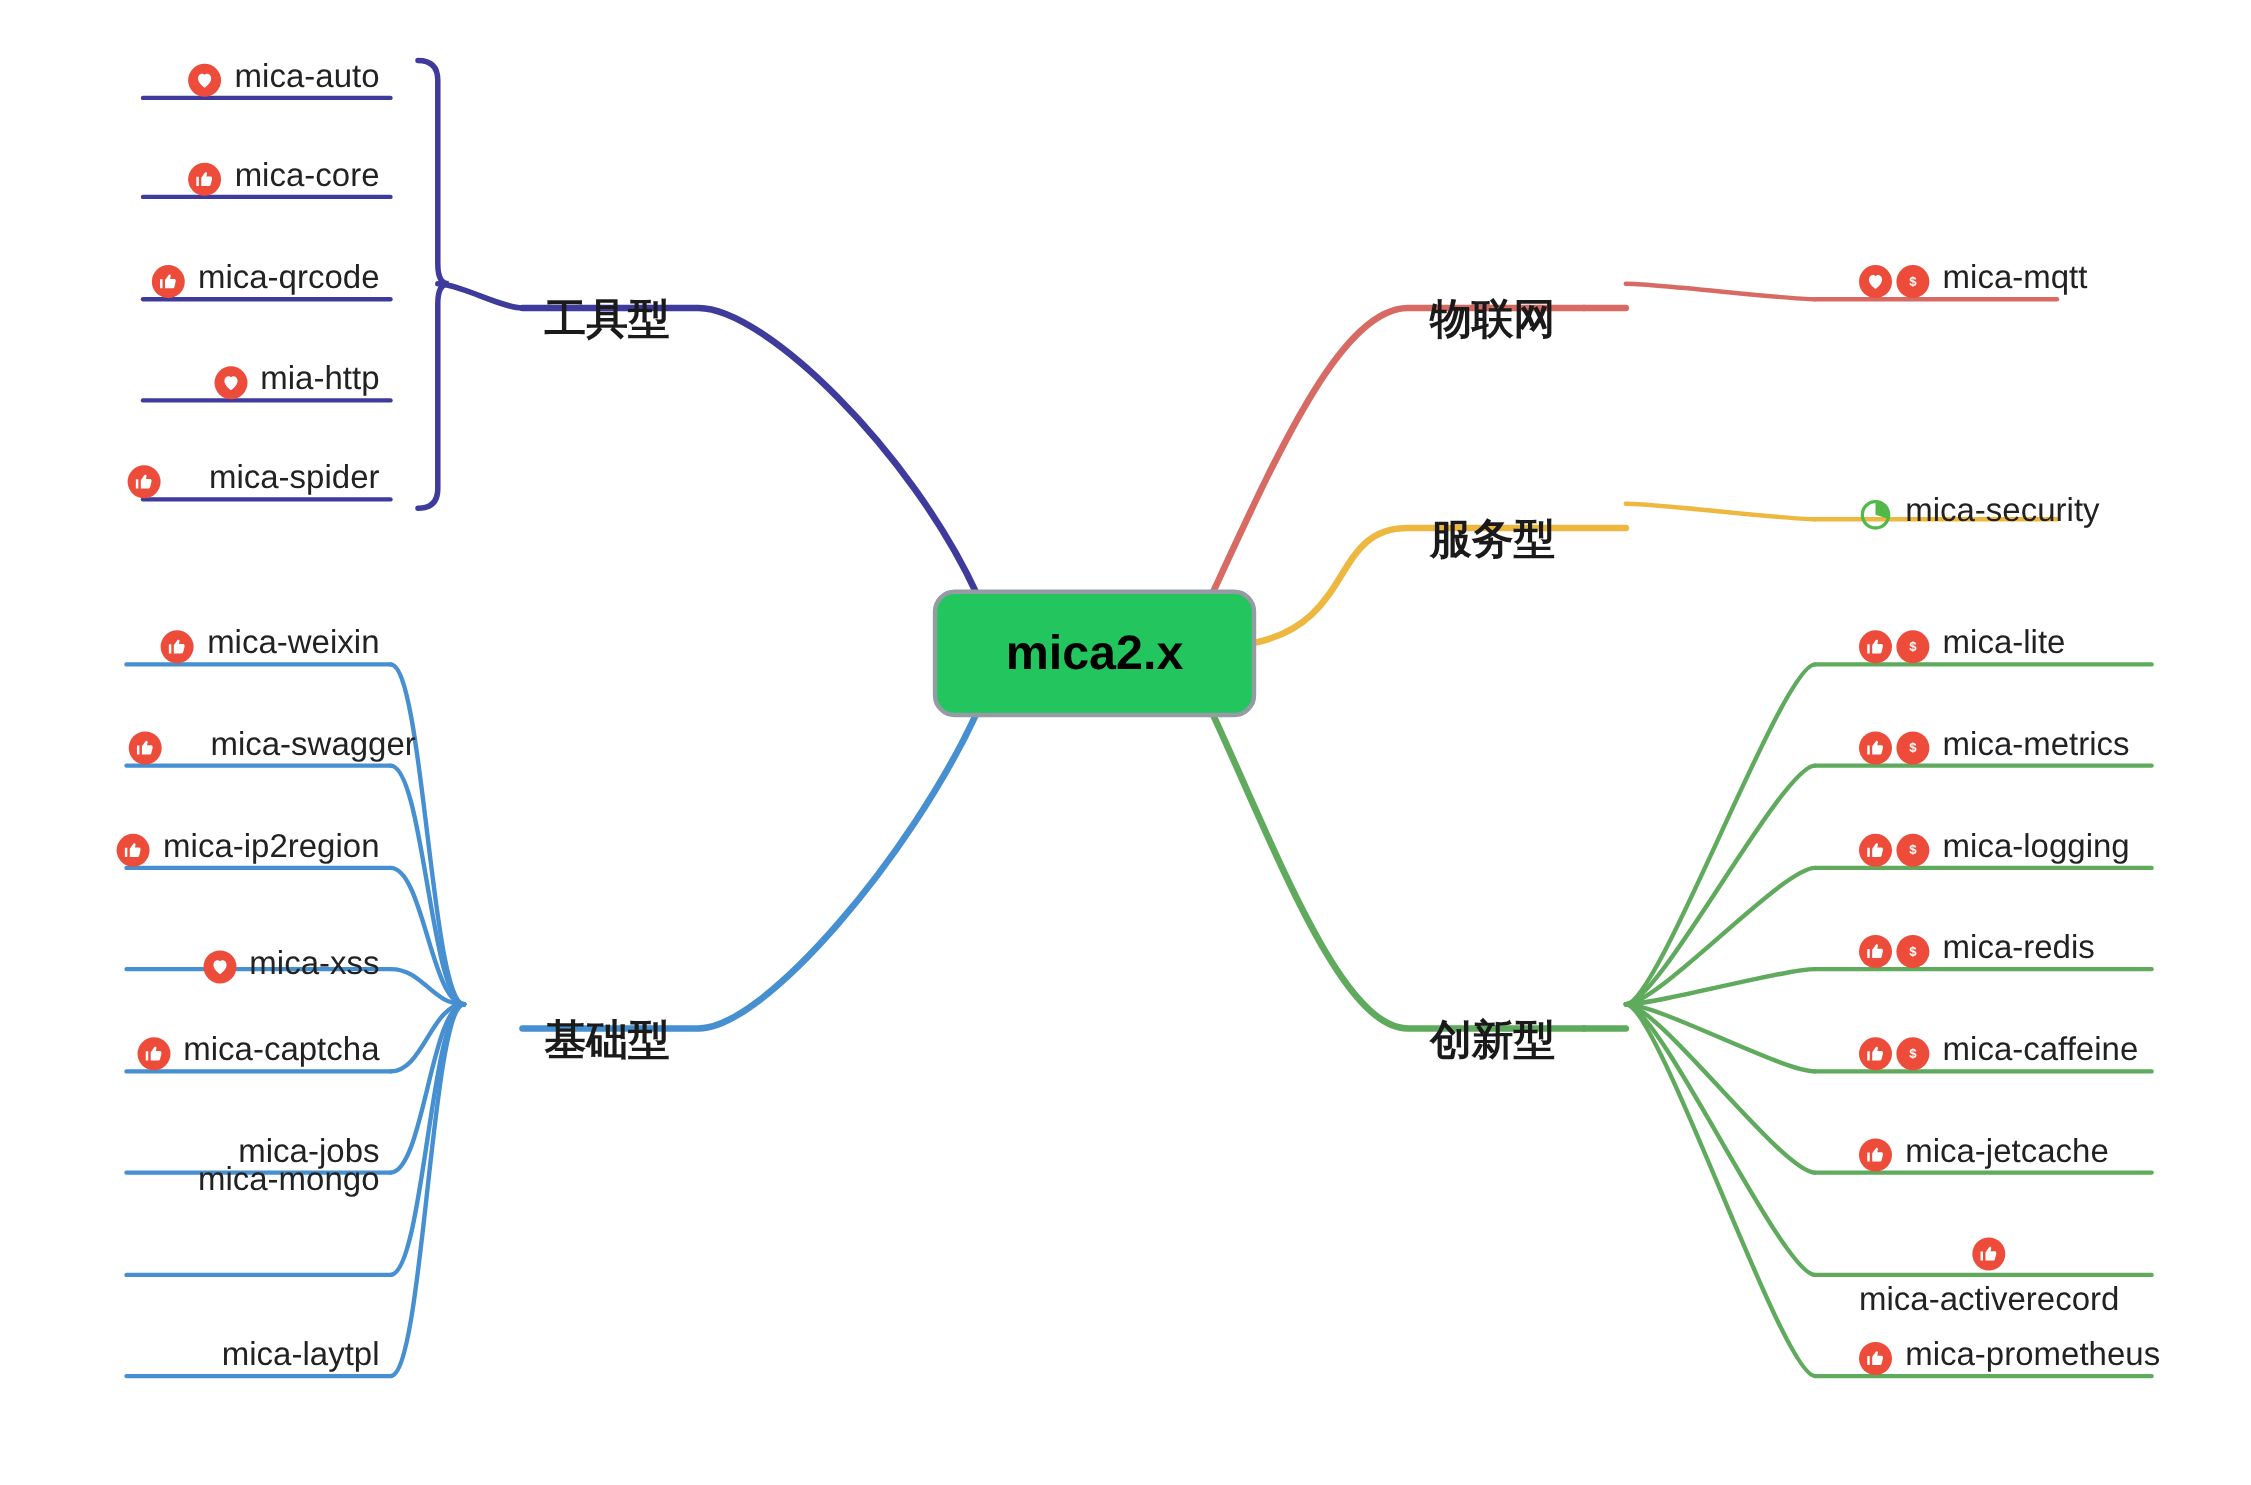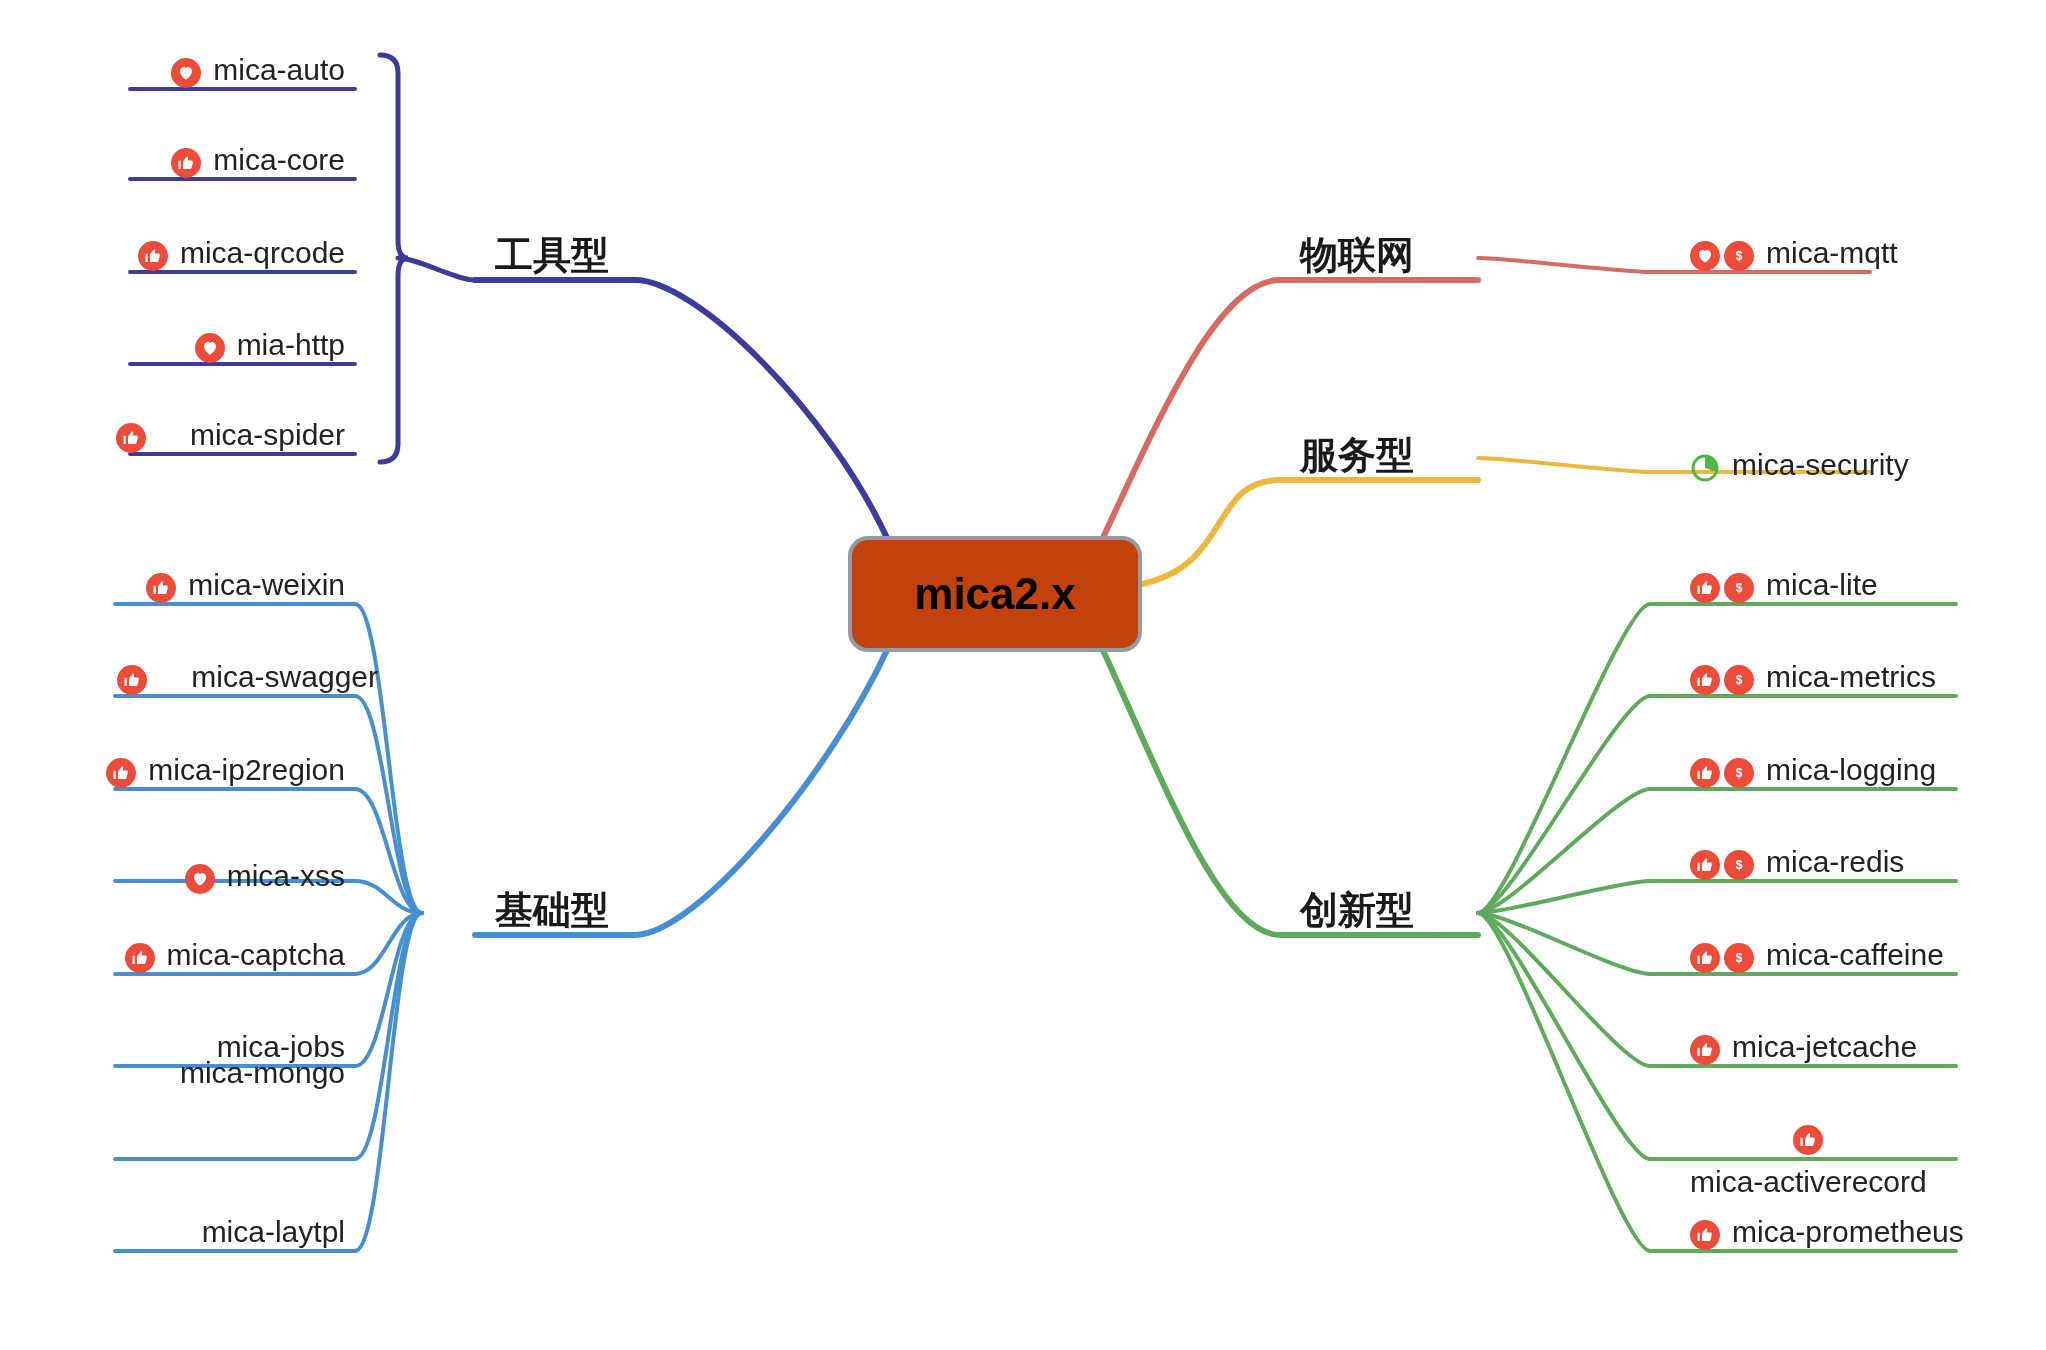--- a/index.html
+++ b/index.html
@@ -26,36 +26,37 @@
   }
   
   .root {
     position: absolute;
     left: 848px;
     top: 536px;
     width: 294px;
     height: 116px;
     border: 4px solid #959ba2;
     border-radius: 20px;
-    background: #c2410c;
+    background: #22c55e;
     display: flex;
     align-items: center;
     justify-content: center;
     font-size: 44px;
     font-weight: 700;
     color: #000;
     box-sizing: border-box;
   }
   
   .branch-label {
     position: absolute;
     font-size: 38px;
     font-weight: 600;
     color: #1a1a1a;
     white-space: nowrap;
+    margin-top: 35px;
   }
   
   .leaf {
     position: absolute;
     display: flex;
     align-items: center;
     gap: 12px;
     font-size: 30px;
     color: #222;
     white-space: nowrap;

